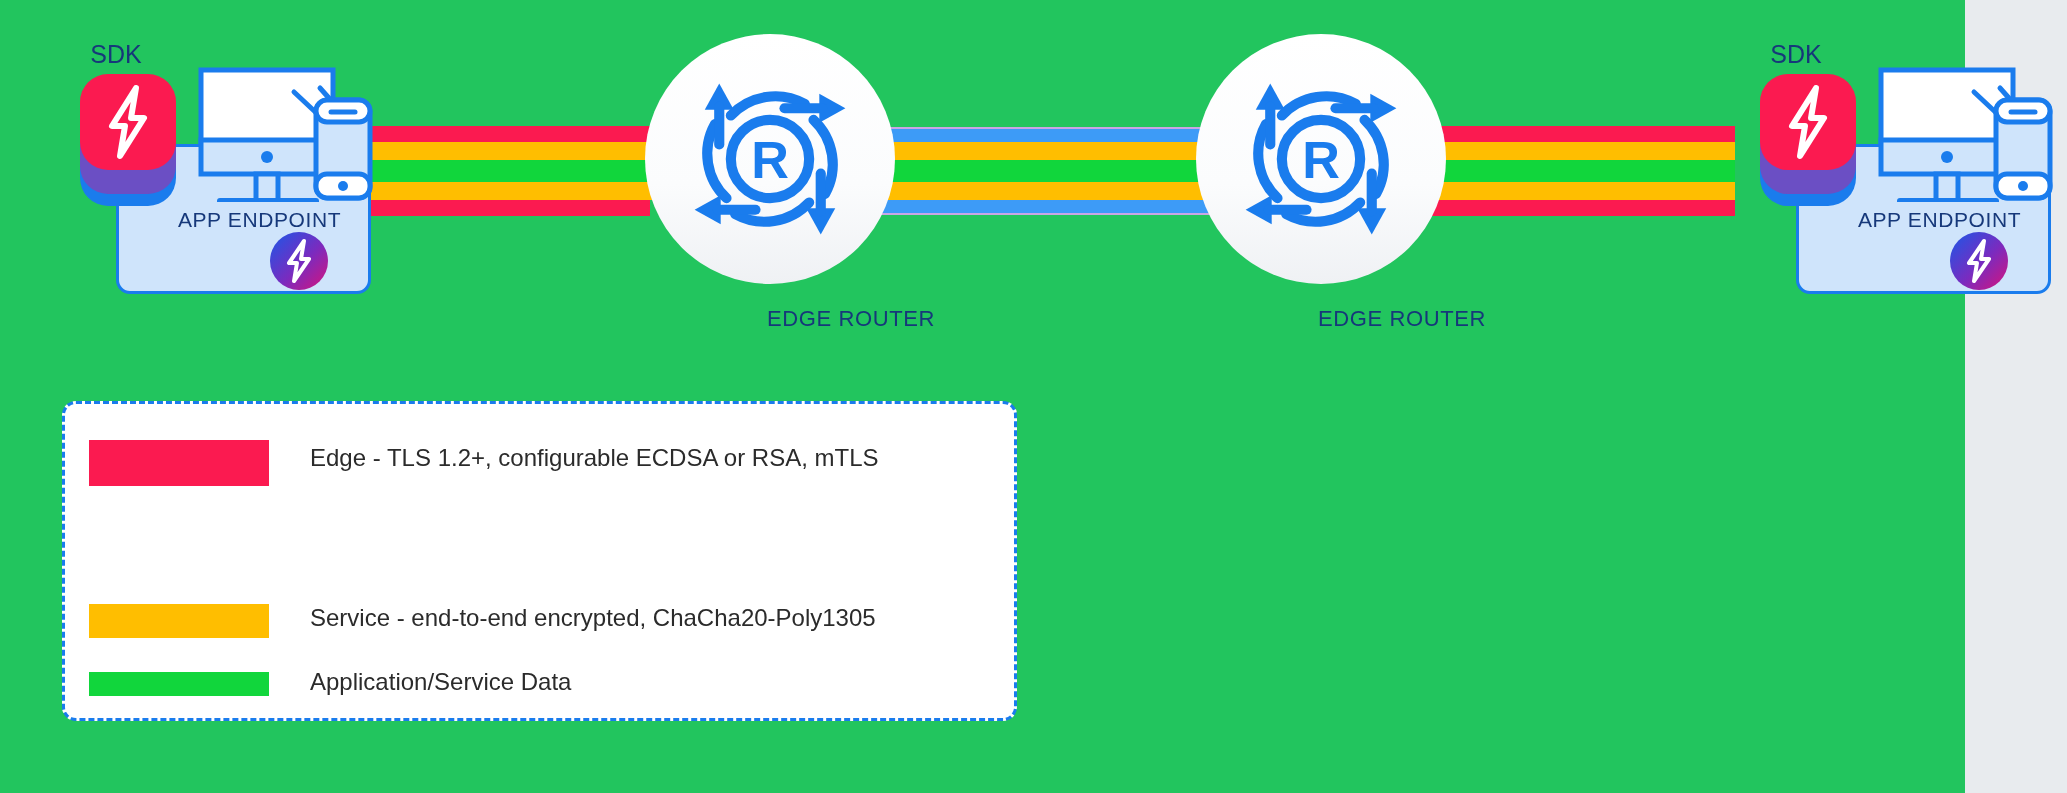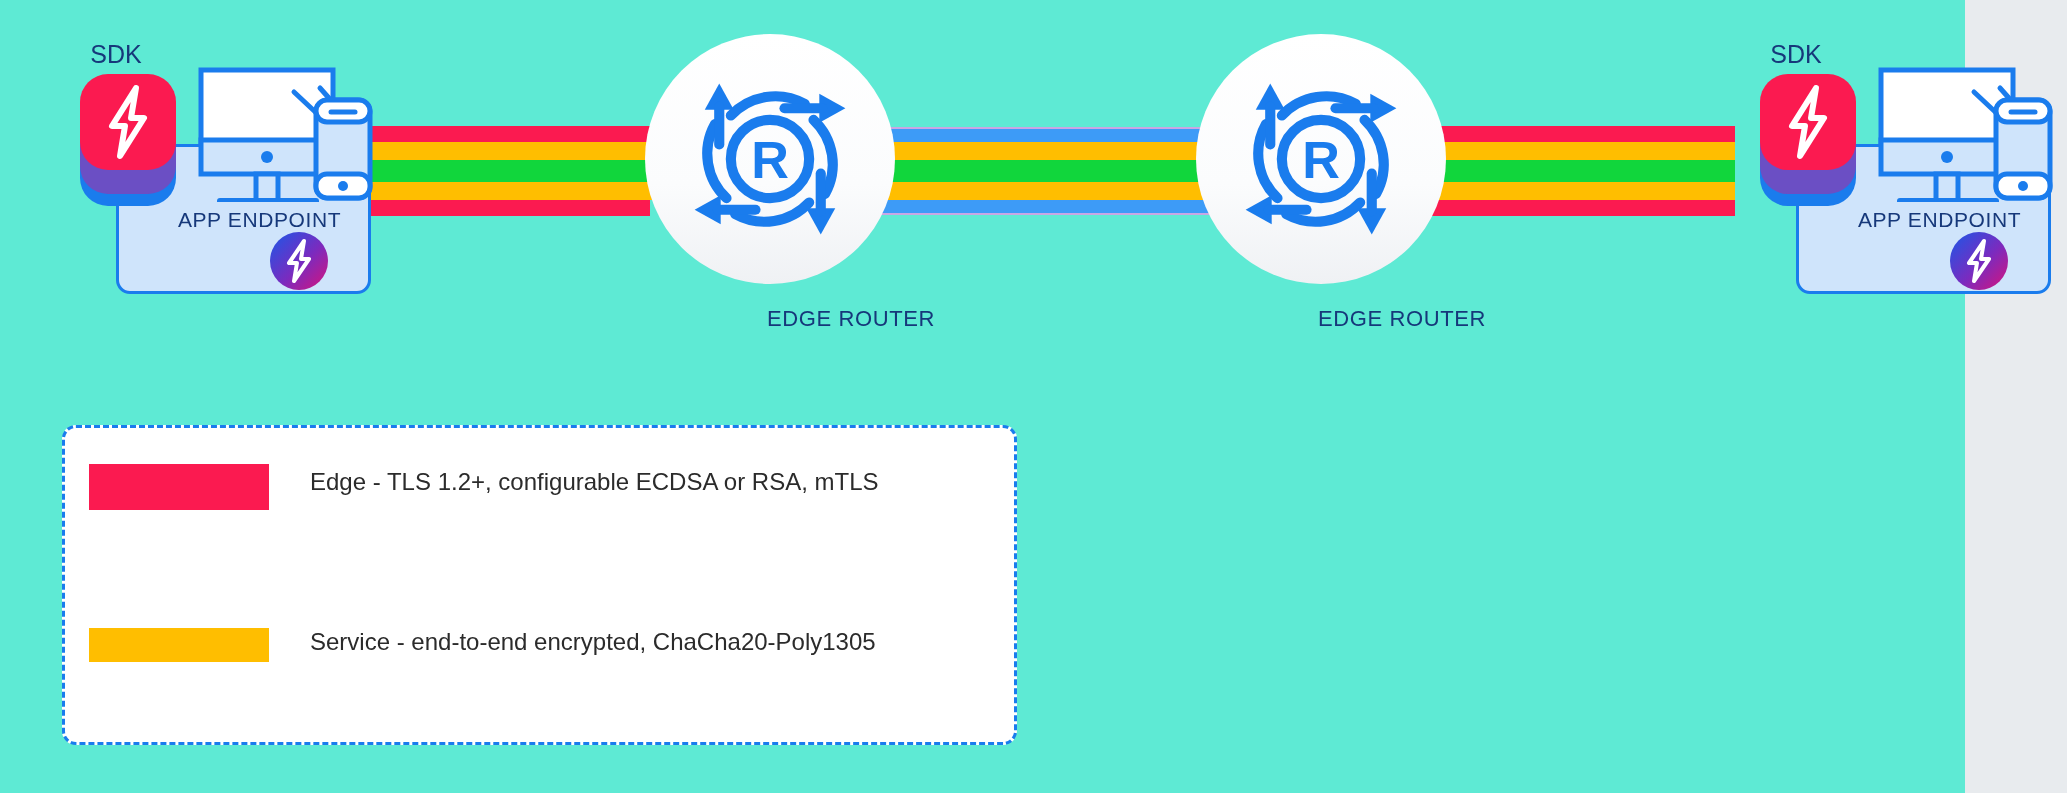--- a/index.html
+++ b/index.html
@@ -13,21 +13,21 @@
     height: 793px;
     position: relative;
     overflow: hidden;
   }
 
   #stage {
     position: absolute;
     left: 0; top: 0;
     width: 1965px;
     height: 793px;
-    background: #5eead4;
+    background: #22c55e;
   }
 
   
   .pipe {
     position: absolute;
     left: 0;
     width: 2067px;
     height: 90px;
     top: 126px;
   }
@@ -143,21 +143,21 @@
     text-align: right;
     color: #16387a;
     font-size: 22px;
     letter-spacing: 0.6px;
   }
 
   
   .legend {
     position: absolute;
     left: 62px;
-    top: 425px;
+    top: 401px;
     width: 955px;
     height: 320px;
     background: #ffffff;
     border: 3px dashed #1a7ced;
     border-radius: 14px;
     box-sizing: border-box;
   }
   .legend-row {
     position: absolute;
     left: 0;
@@ -354,16 +354,20 @@
       <div class="legend-swatch" style="background:#fb1a50;"></div>
       <div class="legend-text">Edge - TLS 1.2+, configurable ECDSA or RSA, mTLS</div>
     </div>
 
 
     <div class="legend-row" style="top:188px;">
       <div class="legend-swatch" style="background:#ffbe00; height:34px; top:12px;"></div>
       <div class="legend-text">Service - end-to-end encrypted, ChaCha20-Poly1305</div>
     </div>
 
+    <div class="legend-row" style="top:252px;">
+      <div class="legend-swatch" style="background:#11d63c; height:24px; top:16px;"></div>
+      <div class="legend-text">Application/Service Data</div>
+    </div>
 
   </div>
 
 </div>
 
 </body></html>

